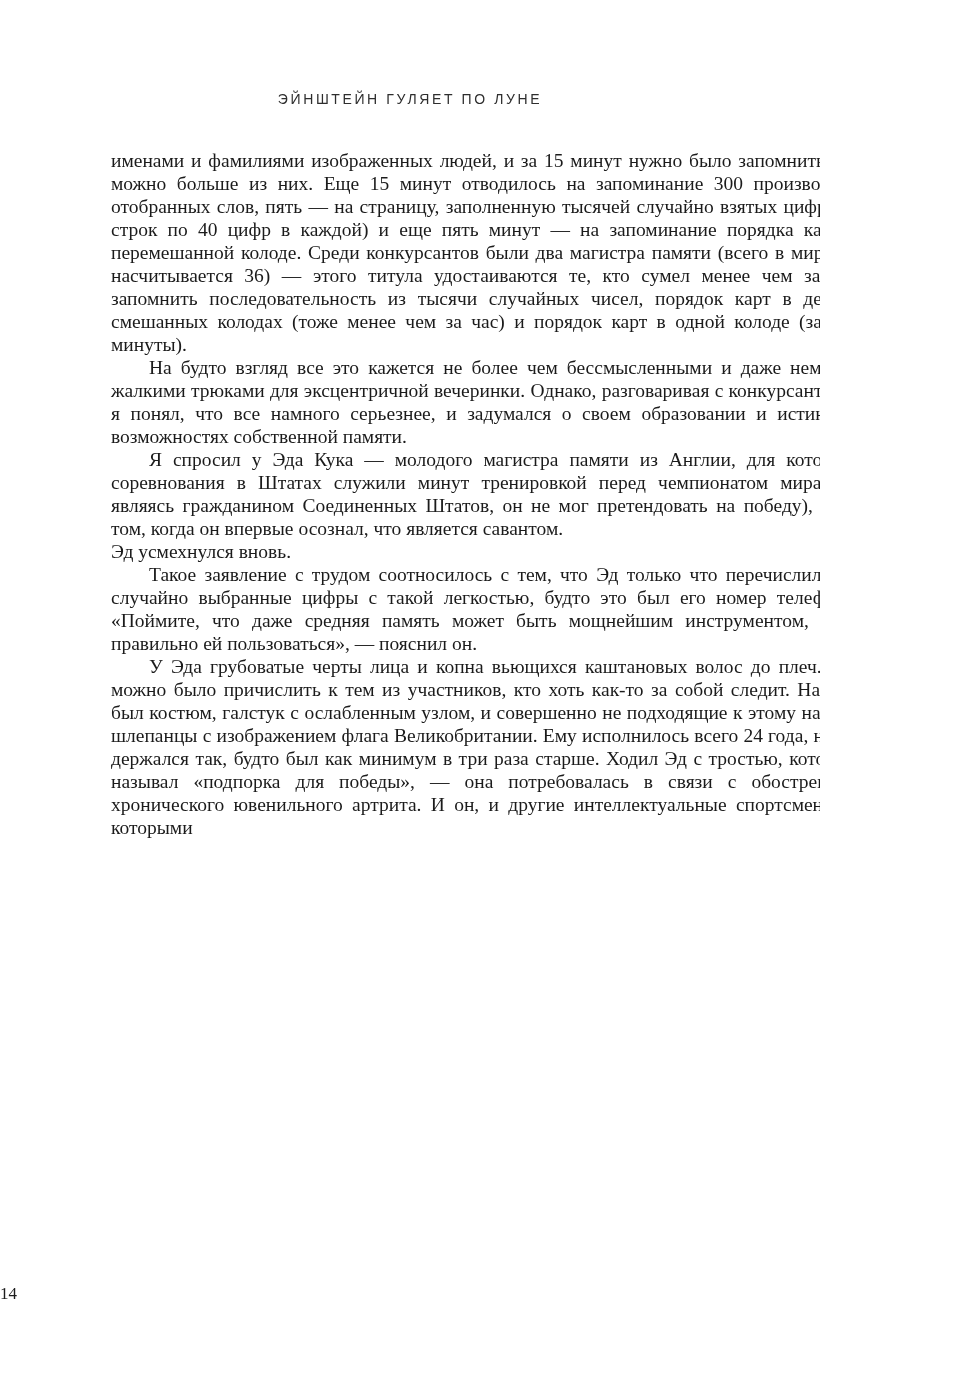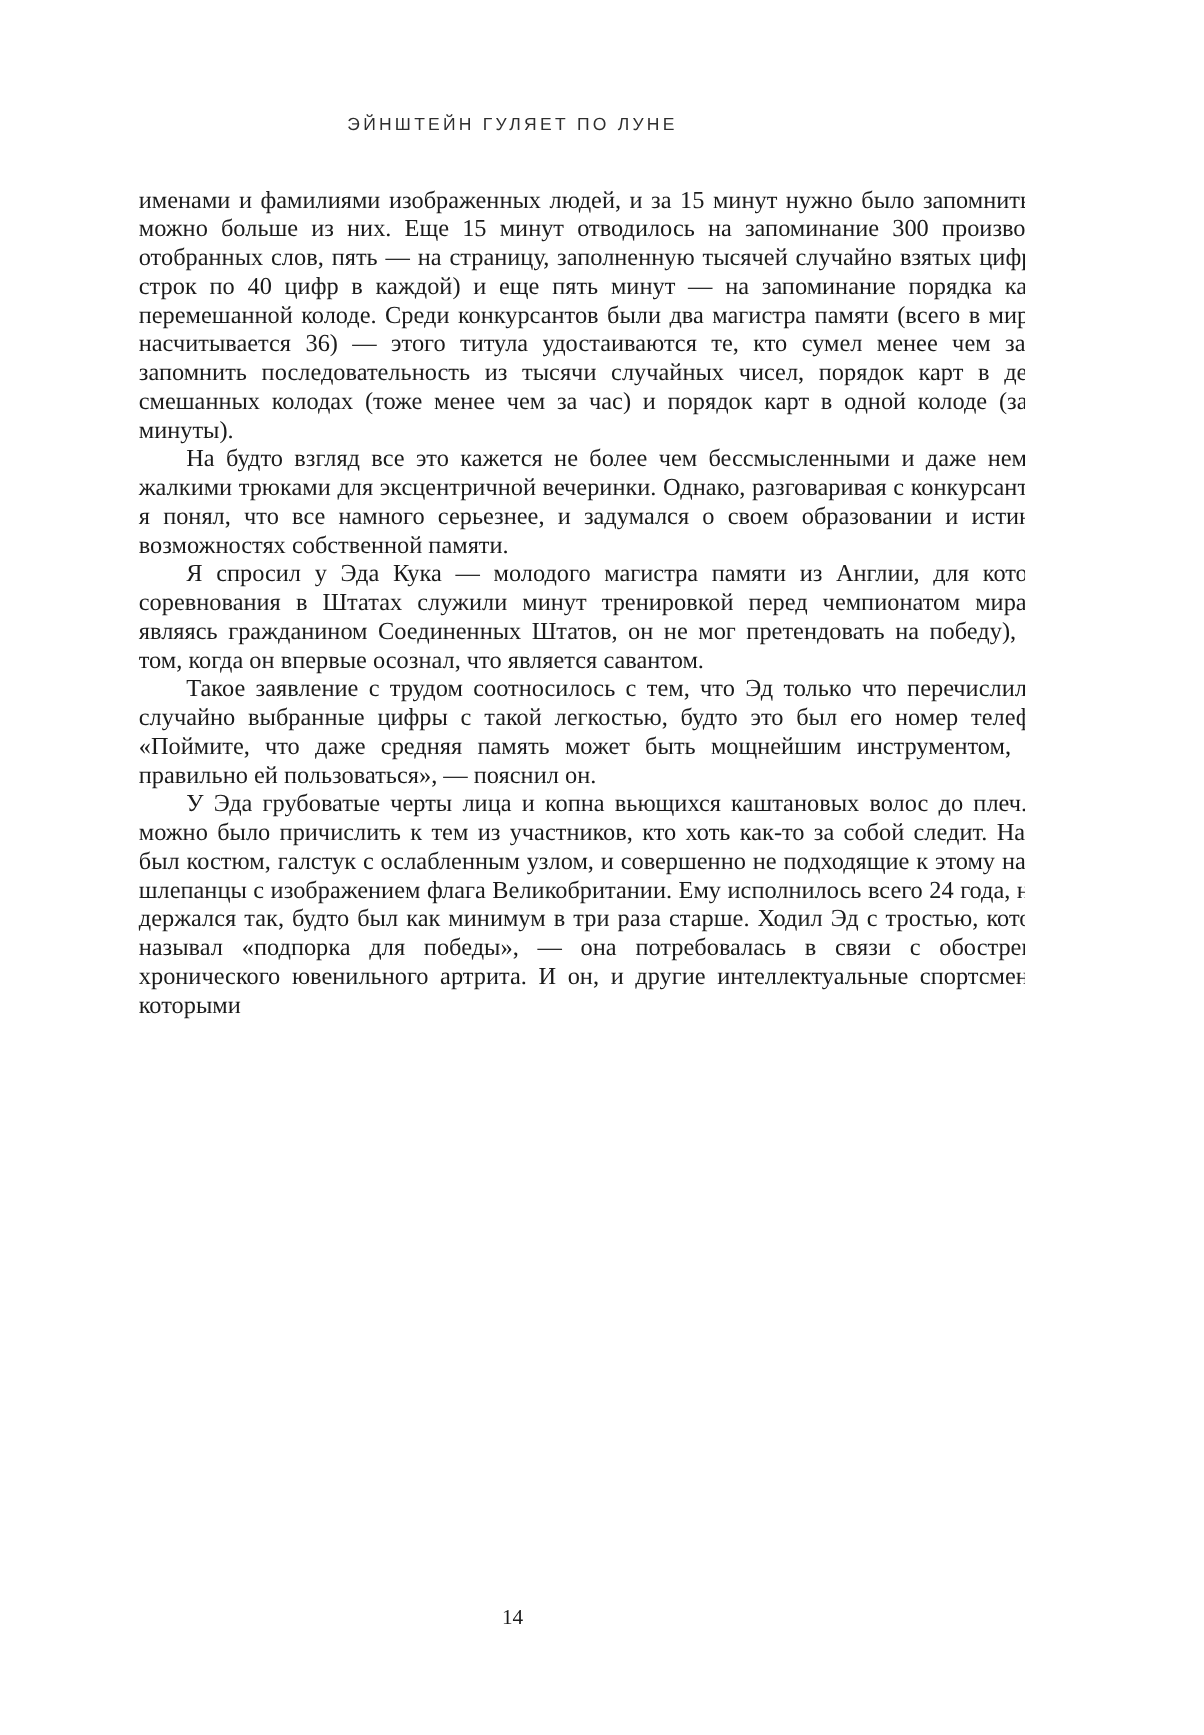--- a/index.html
+++ b/index.html
@@ -49,35 +49,36 @@
     padding: 0;
   }
   .text-block p.indent {
     text-indent: 38px;
   }
   .page-number {
     position: absolute;
     top: 1284px;
     left: 0;
     width: 100%;
-    text-align: center;
+    text-align: left;
     font-size: 17px;
     color: #1b1b1b;
   }
 </style>
 </head>
 <body>
 
 <div class="page">
 
   <div class="running-header">ЭЙНШТЕЙН ГУЛЯЕТ ПО ЛУНЕ</div>
 
   <div class="text-block">
     <p class="no-indent">именами и фамилиями изображенных людей, и за 15 минут нужно было запомнить как можно больше из них. Еще 15 минут отводилось на запоминание 300 произвольно отобранных слов, пять — на страницу, заполненную тысячей случайно взятых цифр (25 строк по 40 цифр в каждой) и еще пять минут — на запоминание порядка карт в перемешанной колоде. Среди конкурсантов были два магистра памяти (всего в мире их насчитывается 36) — этого титула удостаиваются те, кто сумел менее чем за час запомнить последовательность из тысячи случайных чисел, порядок карт в десяти смешанных колодах (тоже менее чем за час) и порядок карт в одной колоде (за две минуты).</p>
     <p class="indent">На будто взгляд все это кажется не более чем бессмысленными и даже немного жалкими трюками для эксцентричной вечеринки. Однако, разговаривая с конкурсантами, я понял, что все намного серьезнее, и задумался о своем образовании и истинных возможностях собственной памяти.</p>
     <p class="indent">Я спросил у Эда Кука — молодого магистра памяти из Англии, для которого соревнования в Штатах служили минут тренировкой перед чемпионатом мира (не являясь гражданином Соединенных Штатов, он не мог претендовать на победу), — о том, когда он впервые осознал, что является савантом.</p>
+    <p class="no-indent">Эд усмехнулся вновь.</p>
     <p class="indent">Такое заявление с трудом соотносилось с тем, что Эд только что перечислил 252 случайно выбранные цифры с такой легкостью, будто это был его номер телефона. «Поймите, что даже средняя память может быть мощнейшим инструментом, если правильно ей пользоваться», — пояснил он.</p>
     <p class="indent">У Эда грубоватые черты лица и копна вьющихся каштановых волос до плеч. Его можно было причислить к тем из участников, кто хоть как-то за собой следит. На нем был костюм, галстук с ослабленным узлом, и совершенно не подходящие к этому наряду шлепанцы с изображением флага Великобритании. Ему исполнилось всего 24 года, но он держался так, будто был как минимум в три раза старше. Ходил Эд с тростью, которую называл «подпорка для победы», — она потребовалась в связи с обострением хронического ювенильного артрита. И он, и другие интеллектуальные спортсмены, с которыми</p>
   </div>
 
   <div class="page-number">14</div>
 
 </div>
 
 </body></html>

